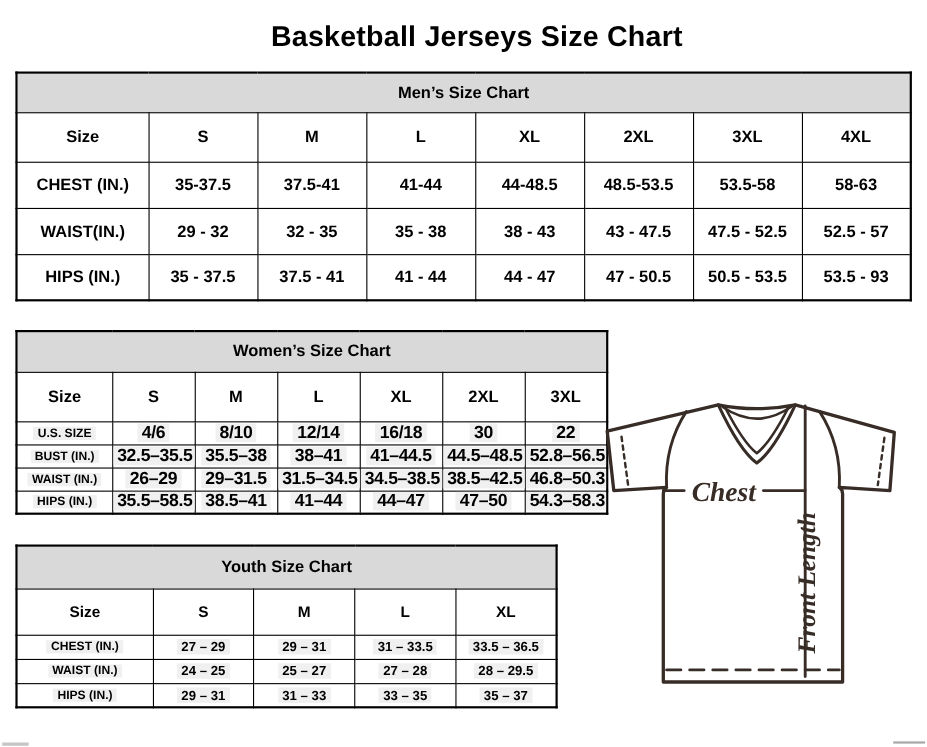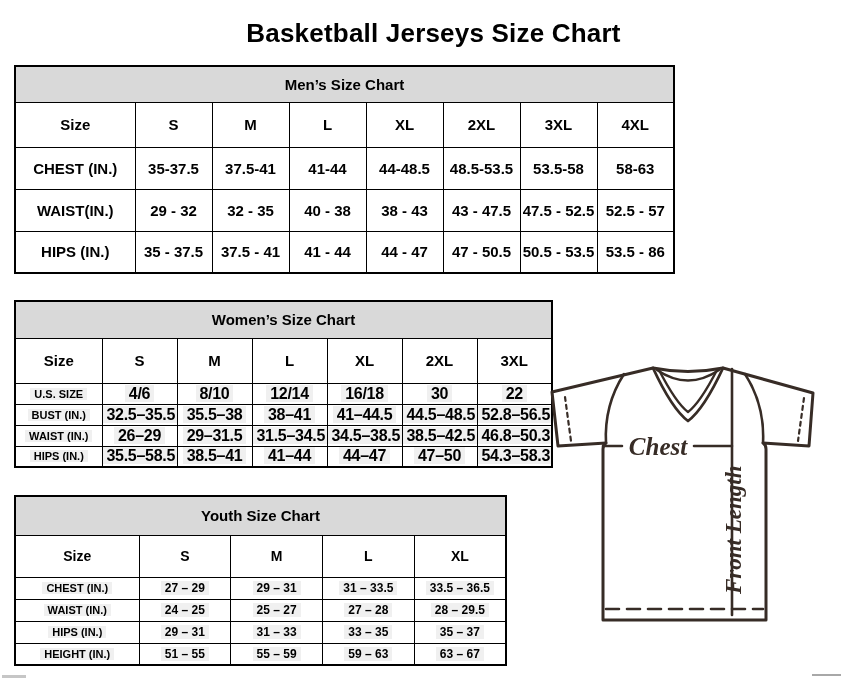--- a/index.html
+++ b/index.html
@@ -11,21 +11,21 @@
   h1{
     position:absolute;left:0;top:6px;width:843px;margin:12px;
     text-align:center;font-size:26px;font-weight:bold;letter-spacing:0.2px;
   }
   .tbl{position:absolute;}
   .tbl table{border-collapse:collapse;table-layout:fixed;width:100%;border:2px solid #000;}
   .tbl th,.tbl td{border:1px solid #000;text-align:center;vertical-align:middle;
     font-weight:bold;padding:0;overflow:hidden;white-space:nowrap;}
   tr.band th{background:#d9d9d9;font-size:15px;}
   
-  .tbl-men{left:14px;top:65px;width:661px;}
+  .tbl-men{left:14px;top:65px;width:815px;}
   .tbl-men col.c0{width:120px;}
   .tbl-men tr.band{height:36px;}
   .tbl-men tr.sizes{height:45px;}
   .tbl-men tr.sizes th{font-size:15px;}
   .tbl-men tr.data{height:42px;}
   .tbl-men tr.data th{font-size:15px;}
   .tbl-men tr.data td{font-size:15px;}
   
   .tbl-women{left:14px;top:300px;width:539px;}
   .tbl-women col.c0{width:87px;}
@@ -95,35 +95,35 @@
           <td><span class="v">41-44</span></td>
           <td><span class="v">44-48.5</span></td>
           <td><span class="v">48.5-53.5</span></td>
           <td><span class="v">53.5-58</span></td>
           <td><span class="v">58-63</span></td>
         </tr>
         <tr class="data">
           <th><span class="v">WAIST(IN.)</span></th>
           <td><span class="v">29 - 32</span></td>
           <td><span class="v">32 - 35</span></td>
-          <td><span class="v">40 - 38</span></td>
+          <td><span class="v">35 - 38</span></td>
           <td><span class="v">38 - 43</span></td>
           <td><span class="v">43 - 47.5</span></td>
           <td><span class="v">47.5 - 52.5</span></td>
           <td><span class="v">52.5 - 57</span></td>
         </tr>
         <tr class="data">
           <th><span class="v">HIPS (IN.)</span></th>
           <td><span class="v">35 - 37.5</span></td>
           <td><span class="v">37.5 - 41</span></td>
           <td><span class="v">41 - 44</span></td>
           <td><span class="v">44 - 47</span></td>
           <td><span class="v">47 - 50.5</span></td>
           <td><span class="v">50.5 - 53.5</span></td>
-          <td><span class="v">53.5 - 86</span></td>
+          <td><span class="v">53.5 - 93</span></td>
         </tr>
       </tbody>
     </table>
   </div>
 <div class="tbl tbl-women">
     <table>
       <colgroup>
         <col class="c0">
         <col>
         <col>
@@ -218,27 +218,20 @@
           <td><span class="v">27 – 28</span></td>
           <td><span class="v">28 – 29.5</span></td>
         </tr>
         <tr class="data">
           <th><span class="v">HIPS (IN.)</span></th>
           <td><span class="v">29 – 31</span></td>
           <td><span class="v">31 – 33</span></td>
           <td><span class="v">33 – 35</span></td>
           <td><span class="v">35 – 37</span></td>
         </tr>
-        <tr class="data">
-          <th><span class="v">HEIGHT (IN.)</span></th>
-          <td><span class="v">51 – 55</span></td>
-          <td><span class="v">55 – 59</span></td>
-          <td><span class="v">59 – 63</span></td>
-          <td><span class="v">63 – 67</span></td>
-        </tr>
       </tbody>
     </table>
   </div>
 
 <div class="jersey">
   <svg width="285" height="285" viewBox="0 0 285 285">
     <g stroke="#372c26" fill="none" stroke-linejoin="round" stroke-linecap="round">
 
       <path stroke-width="3" fill="#ffffff" d="M108,11 L7,35 L13,89 L61,86 Q58,88 58,92 L58,263 L221,263 L221,92 Q221,88 218,86 L264,89 L268,36 L178,11 Q143,18 108,11 Z"></path>
 

